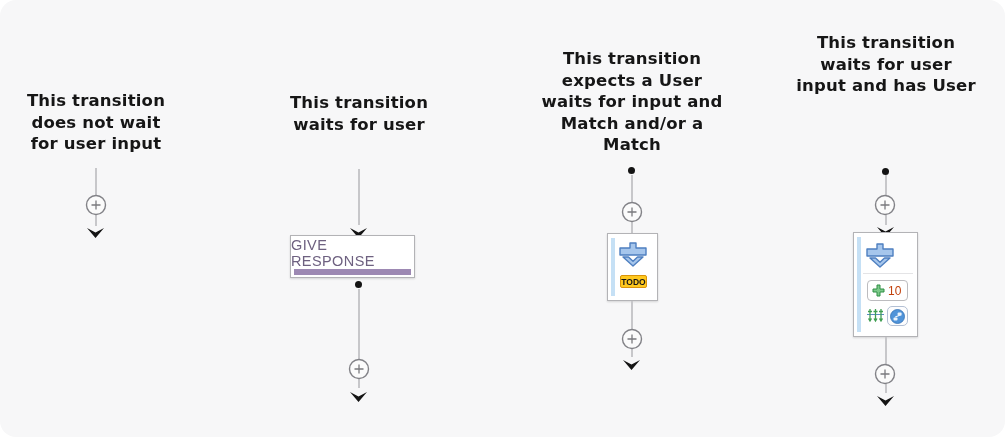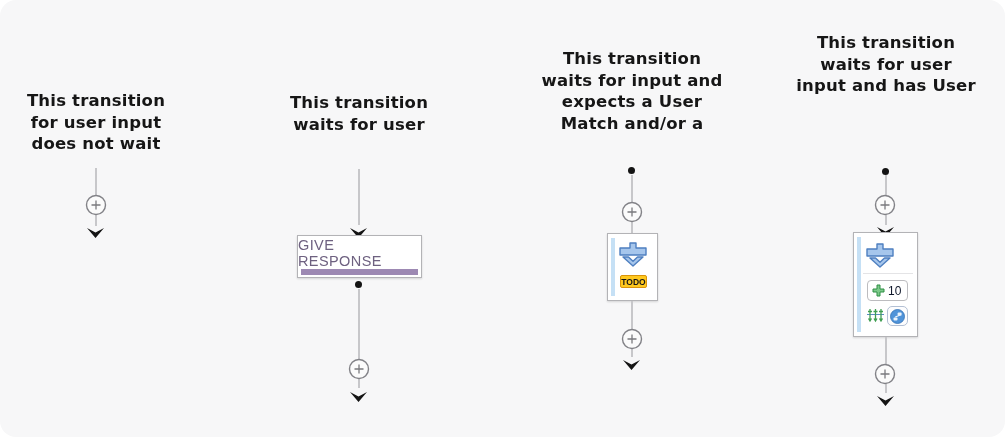--- a/index.html
+++ b/index.html
@@ -17,21 +17,21 @@
   
   .vline{position:absolute;width:2px;background:#c7c7ca;}
   .dot{position:absolute;width:7px;height:7px;border-radius:50%;background:#141414;}
   .pc{position:absolute;width:22px;height:22px;}
   .ah{position:absolute;width:17px;height:10px;}
   
   .node{
     position:absolute;background:#ffffff;border:1px solid #b3b3b6;
     box-shadow:0 1px 2px rgba(0,0,0,.14);box-sizing:border-box;
   }
-  .resp-node{left:297px;top:235px;width:125px;height:43px;
+  .resp-node{left:290px;top:235px;width:125px;height:43px;
     display:flex;align-items:center;justify-content:center;}
   .resp-label{
     padding-bottom:8px;font-size:14.5px;letter-spacing:.4px;color:#6e6180;
   }
   .resp-bar{position:absolute;left:3px;right:3px;bottom:2px;height:6px;background:#9d89b3;}
   .stripe{position:absolute;left:3px;top:4px;bottom:4px;width:4px;background:#c5e0f5;}
   .node3{left:607px;top:233px;width:51px;height:68px;}
   .node4{left:853px;top:232px;width:65px;height:105px;}
   .t-icon3{position:absolute;left:11px;top:8px;width:28px;height:25px;}
   .t-icon4{position:absolute;left:12px;top:10px;width:28px;height:25px;}
@@ -40,21 +40,21 @@
     background:#ffc81e;border:1px solid #d9940b;border-radius:2px;
     display:flex;align-items:center;justify-content:center;
     font-size:8.5px;font-weight:bold;color:#161616;box-sizing:border-box;
   }
   .divider4{position:absolute;left:9px;right:4px;top:40px;height:1px;background:#e4e4e6;}
   .chip{
     position:absolute;left:13px;top:47px;width:41px;height:21px;
     background:#ffffff;border:1px solid #bcbcbf;border-radius:4px;
     display:flex;align-items:center;gap:3px;padding-left:4px;box-sizing:border-box;
   }
-  .chip-count{font-size:12px;color:#0f172a;}
+  .chip-count{font-size:12px;color:#c2410c;}
   .intents-icon{position:absolute;left:12px;top:75px;width:19px;height:16px;}
   .match-btn{
     position:absolute;left:33px;top:73px;width:21px;height:20px;
     background:#fdfdfe;border:1px solid #b3c0d4;border-radius:5px;
     display:flex;align-items:center;justify-content:center;box-sizing:border-box;
   }
   
   .c1-line{left:95px;top:168px;height:58px;}
   .c1-pc{left:85px;top:194px;}
   .c1-ah{left:87px;top:224px;}
@@ -85,22 +85,22 @@
   .c4-pc-b{left:874px;top:363px;}
   .c4-ah-b{left:877px;top:392px;}
 </style>
 </head>
 <body>
 
 <div class="canvas">
 
   <div class="cap c1-cap">
     <div>This transition</div>
+    <div>does not wait</div>
     <div>for user input</div>
-    <div>does not wait</div>
   </div>
   <div class="vline c1-line"></div>
   <div class="pc c1-pc">
     <svg width="22" height="22">
       <circle cx="11" cy="11" r="9.5" fill="#fbfbfb" stroke="#828287" stroke-width="1.4"></circle>
       <path d="M6.5 11 H15.5 M11 6.5 V15.5" stroke="#7a7a7e" stroke-width="1.3"></path>
     </svg>
   </div>
   <div class="ah c1-ah">
     <svg width="17" height="10">
@@ -131,23 +131,24 @@
     </svg>
   </div>
   <div class="ah c2-ah-b">
     <svg width="17" height="10">
         <polygon points="0,0 8.5,4.5 17,0 8.5,10" fill="#151515"></polygon>
       </svg>
   </div>
 
   <div class="cap c3-cap">
     <div>This transition</div>
+    <div>expects a User</div>
     <div>waits for input and</div>
-    <div>expects a User</div>
     <div>Match and/or a</div>
+    <div>Match</div>
   </div>
   <div class="dot c3-dot"></div>
   <div class="vline c3-line-a"></div>
   <div class="pc c3-pc-a">
     <svg width="22" height="22">
       <circle cx="11" cy="11" r="9.5" fill="#fbfbfb" stroke="#828287" stroke-width="1.4"></circle>
       <path d="M6.5 11 H15.5 M11 6.5 V15.5" stroke="#7a7a7e" stroke-width="1.3"></path>
     </svg>
   </div>
   <div class="node node3">

